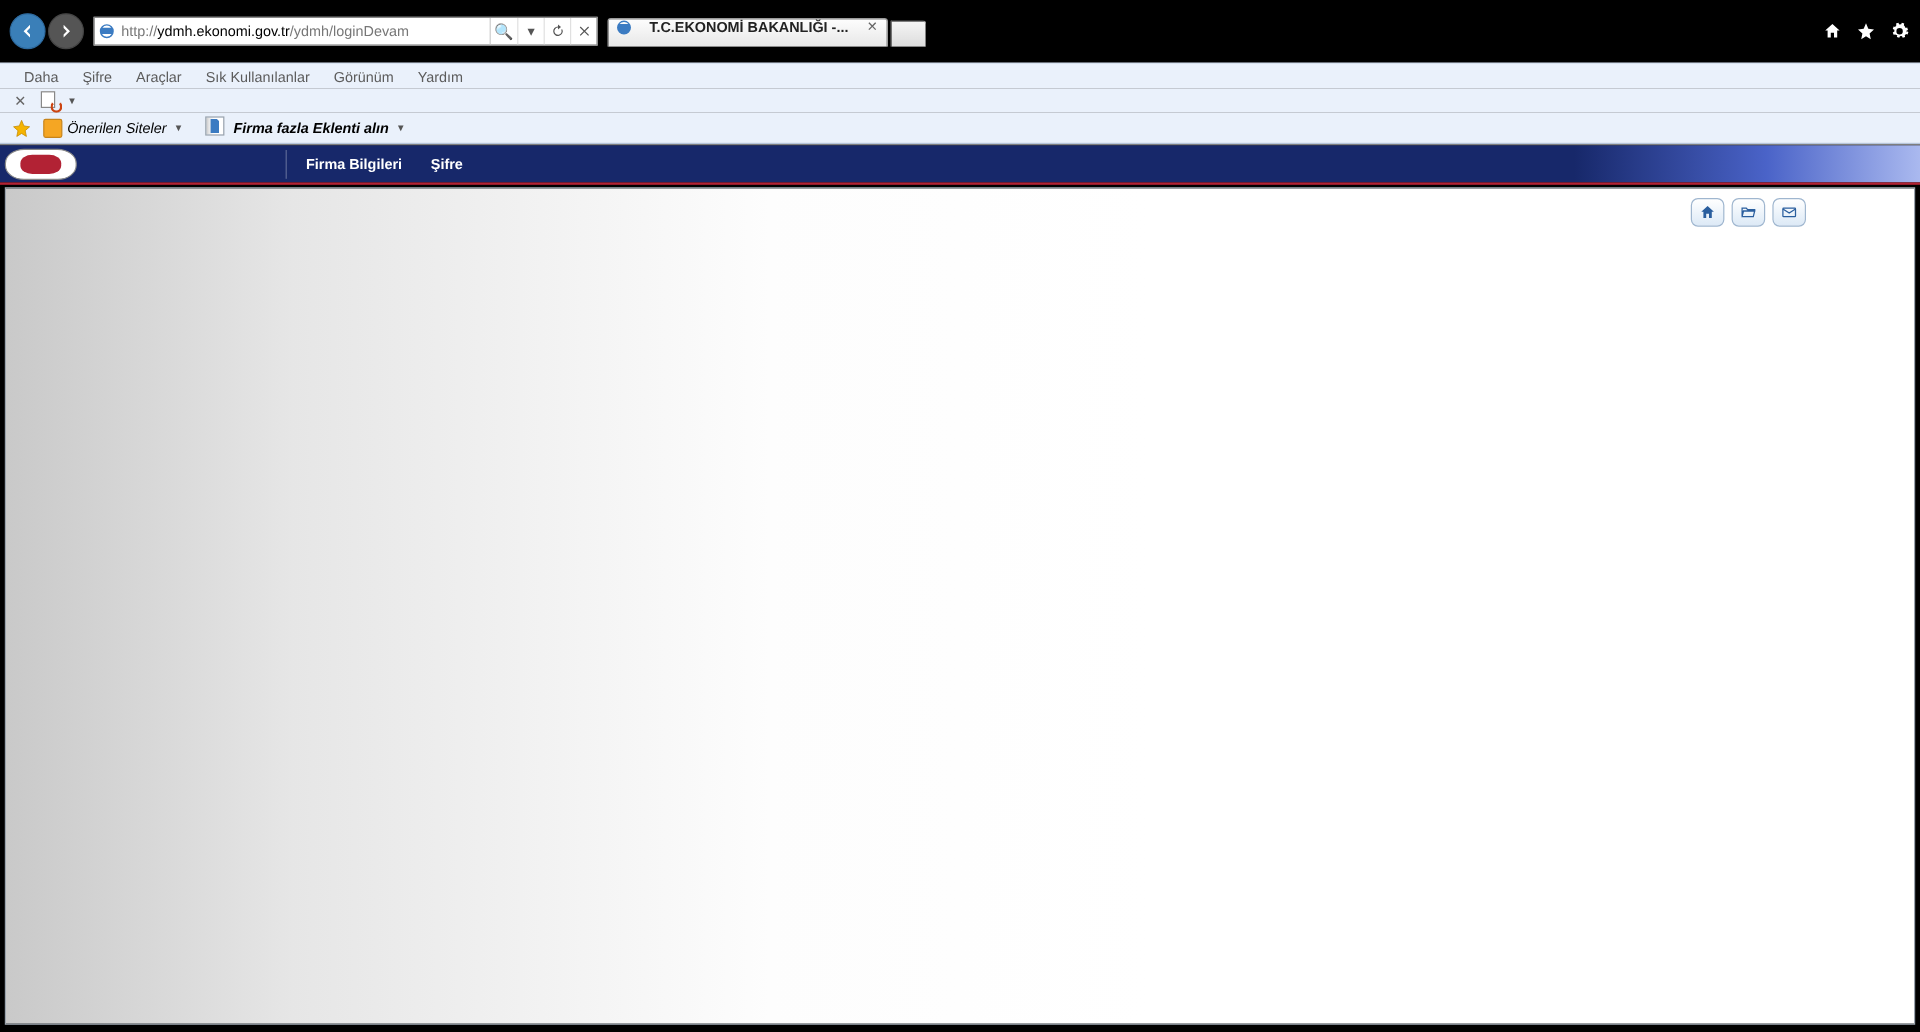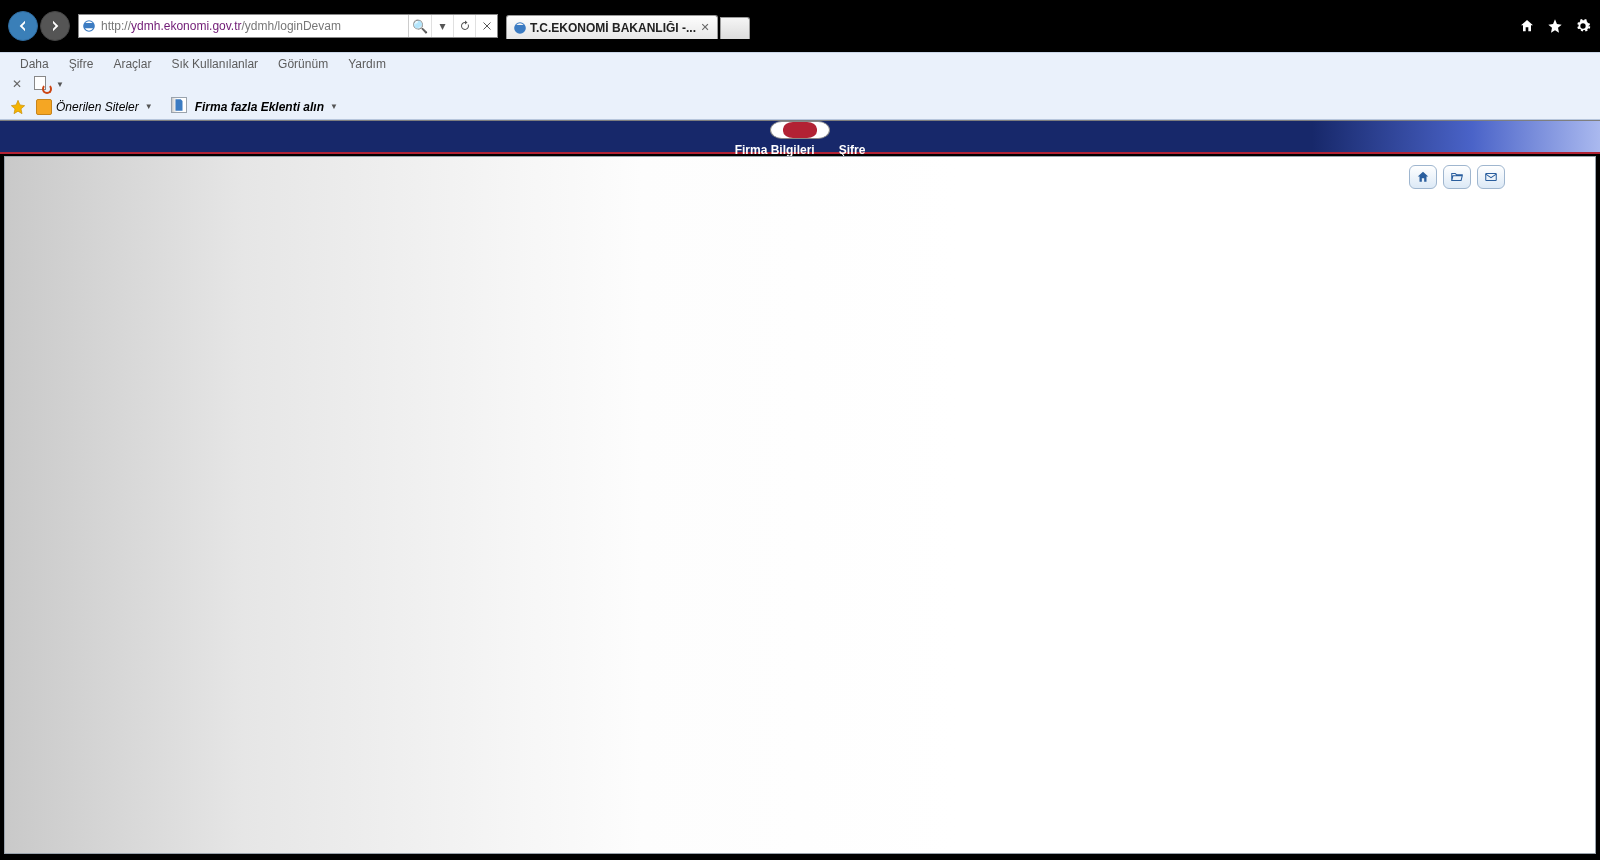--- a/index.html
+++ b/index.html
@@ -12,32 +12,32 @@
     width:30px; height:30px; border-radius:50%; display:flex; align-items:center; justify-content:center;
     background:#3a7fb8; color:#fff; margin-right:2px; border:1px solid #2e6a9e; cursor:pointer;
   }
   .nav-fwd { background:#555; border-color:#444; }
   .nav-back svg, .nav-fwd svg { width:16px; height:16px; fill:#fff; }
 
   .addr-group { display:flex; align-items:center; height:24px; margin-left:6px; background:#fff; border:1px solid #888; width:420px; }
   .addr-icon { width:20px; display:flex; align-items:center; justify-content:center; color:#3b7bc2;}
   .addr-icon svg { width:14px; height:14px; fill:#3b7bc2; }
   .addr-text { flex:1; padding:0 2px; color:#777; font-size:12px; white-space:nowrap; overflow:hidden; }
-  .addr-text .host { color:#701a75;text-align:center; }
+  .addr-text .host { color:#000000;text-align:center; }
   .addr-ctl { display:flex; align-items:center; border-left:1px solid #ccc; height:100%; }
   .addr-btn { width:22px; height:100%; display:flex; align-items:center; justify-content:center; color:#555; cursor:pointer; }
   .addr-btn + .addr-btn { border-left:1px solid #e0e0e0; }
   .addr-btn svg{ width:12px;height:12px;fill:#555; }
   .search-glyph { font-size:13px; line-height:1; }
 
   .tabstrip { display:flex; align-items:flex-end; height:26px; margin-left:8px; }
   .tab {
     height:24px; min-width:190px; background:linear-gradient(#fdfdfd,#e7e7e7); border:1px solid #9a9a9a;
     border-bottom:none; border-top-left-radius:3px; border-top-right-radius:3px;
-    display:flex; align-items:center; padding:0 6px; gap:3px; cursor:pointer;
+    display:flex; padding:0 6px; gap:14px; cursor:pointer;
   }
   .tab .favicon { width:14px;height:14px; display:flex;align-items:center;justify-content:center;}
   .tab .favicon svg{width:14px;height:14px;fill:#3b7bc2;}
   .tab .tab-title { flex:1; font-size:12px; color:#222; white-space:nowrap; overflow:hidden; text-overflow:ellipsis; font-weight:bold;}
   .tab .tab-close { width:12px;height:12px; color:#666; font-size:11px; display:flex;align-items:center;justify-content:center;cursor:pointer;}
   .newtab {
     width:30px; height:22px; margin-left:2px; background:linear-gradient(#f5f5f5,#dcdcdc);
     border:1px solid #9a9a9a; border-bottom:none; border-top-right-radius:3px; cursor:pointer;
   }
 
@@ -66,21 +66,21 @@
   .favbar .link .lbl{ color:#000; font-size:12px;}
   .favbar .link .lbl.bold{ font-weight:bold;}
   .favbar .dd{ font-size:8px; color:#555; margin-left:2px;}
   .icn.orange{ background:#f5a623; width:14px;height:14px;border:1px solid #c7841b;border-radius:2px;}
   .icn.page svg{width:14px;height:14px;fill:#3b7bc2;}
 
   
   .appbar {
     height:34px; border-top:1px solid #7e7e7e; border-bottom:2px solid #b22234;
     background:linear-gradient(90deg,#17286a 0%,#17286a 82%,#4a63c8 92%,#aab9ef 100%);
-    display:flex; align-items:center; color:#fff;flex-direction:column;
+    display:flex; align-items:center; color:#fff;
   }
   .appbar .logo {
     width:60px; height:26px; margin:0 4px; background:#fff; border:1px solid #888;border-radius:16px/12px;
     display:flex;align-items:center;justify-content:center; position:relative;
   }
   .appbar .logo::before{ content:""; width:34px;height:16px;background:#b22234;border-radius:10px/7px;}
   .appbar .sep { width:1px; height:24px; background:rgba(255,255,255,.3); margin:0 14px 0 170px;}
   .appbar .mnav { display:flex; gap:20px; }
   .appbar .mnav .mi { color:#fff; font-weight:bold; font-size:12px; cursor:pointer; padding:4px 2px;}
 

